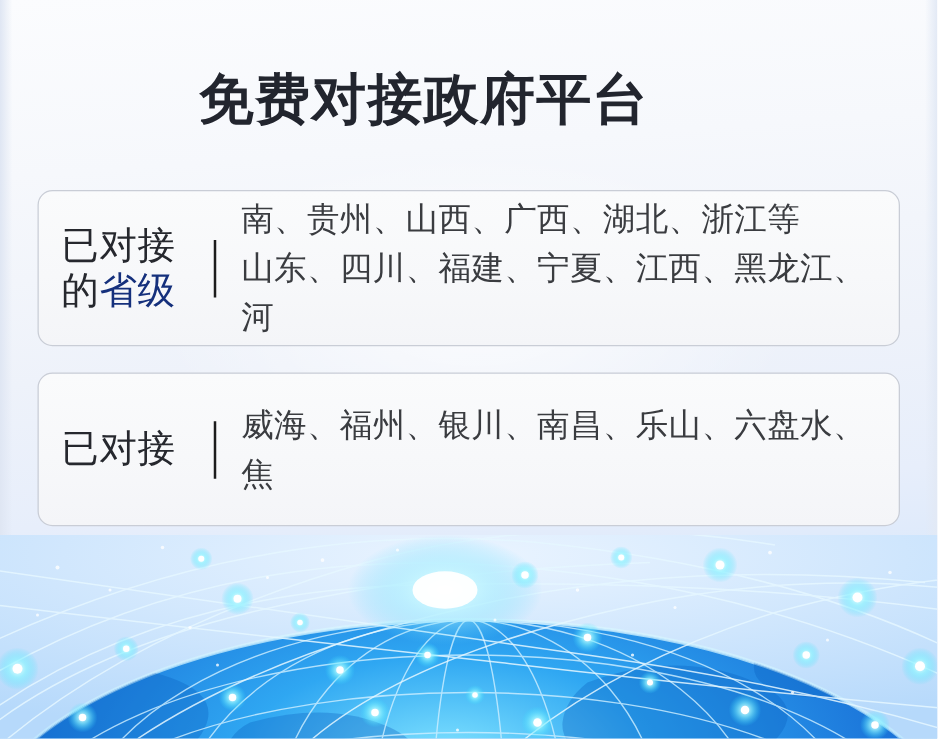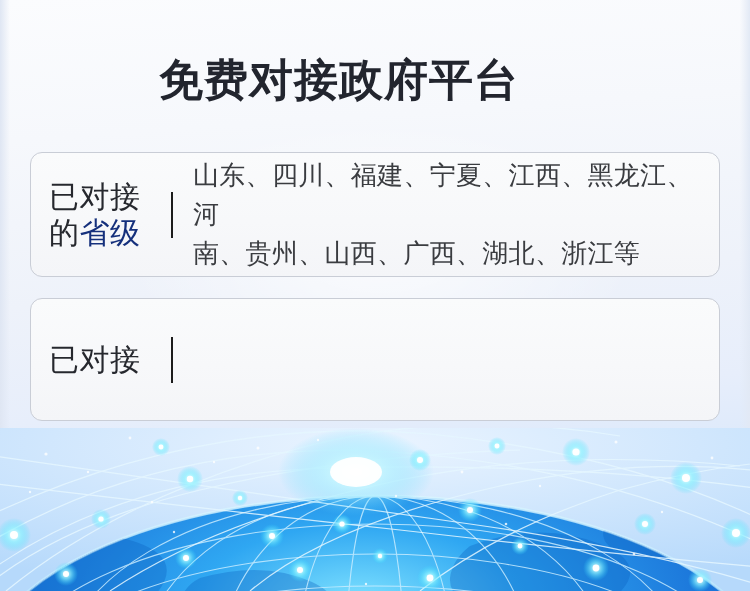--- a/index.html
+++ b/index.html
@@ -127,31 +127,32 @@
 
   <div class="title">免费对接政府平台</div>
 
   <div class="card card-prov">
     <div class="card-label">
       <div>已对接</div>
       <div><span>的</span><span class="lv">省级</span></div>
     </div>
     <div class="card-divider"></div>
     <div class="card-list">
+      <div>南、贵州、山西、广西、湖北、浙江等</div>
       <div>山东、四川、福建、宁夏、江西、黑龙江、河</div>
-      <div>南、贵州、山西、广西、湖北、浙江等</div>
     </div>
   </div>
 
   <div class="card card-city">
     <div class="card-label">
       <div>已对接</div>
     </div>
     <div class="card-divider"></div>
     <div class="card-list">
+      <div>威海、福州、银川、南昌、乐山、六盘水、焦</div>
     </div>
   </div>
 
   <div class="globe-scene">
     <svg width="750" height="163" viewBox="0 0 750 163">
       <defs>
         <radialGradient id="sphereGrad" cx="48%" cy="28%" r="78%">
           <stop offset="0%" stop-color="#7fe2ff"></stop>
           <stop offset="26%" stop-color="#2fa7f2"></stop>
           <stop offset="58%" stop-color="#1a72d8"></stop>

